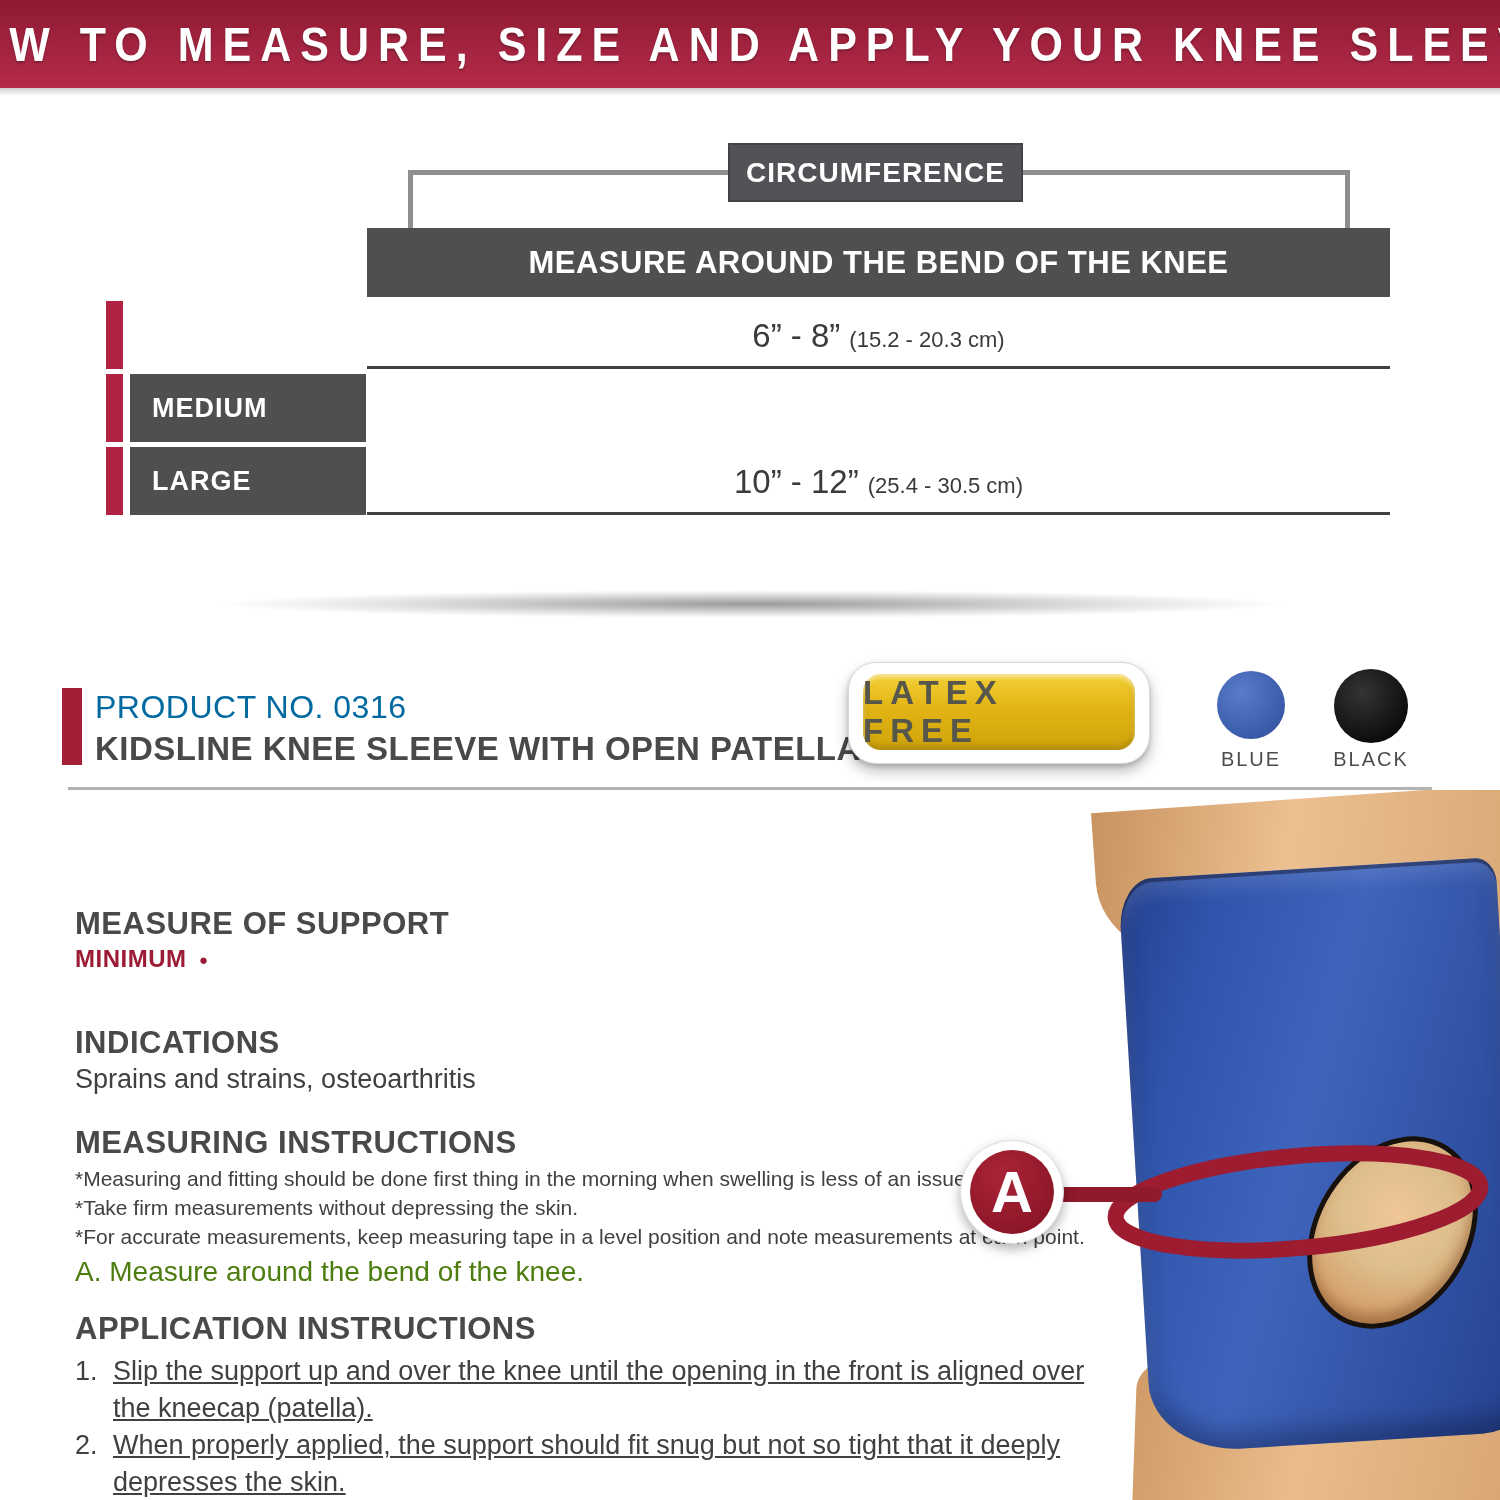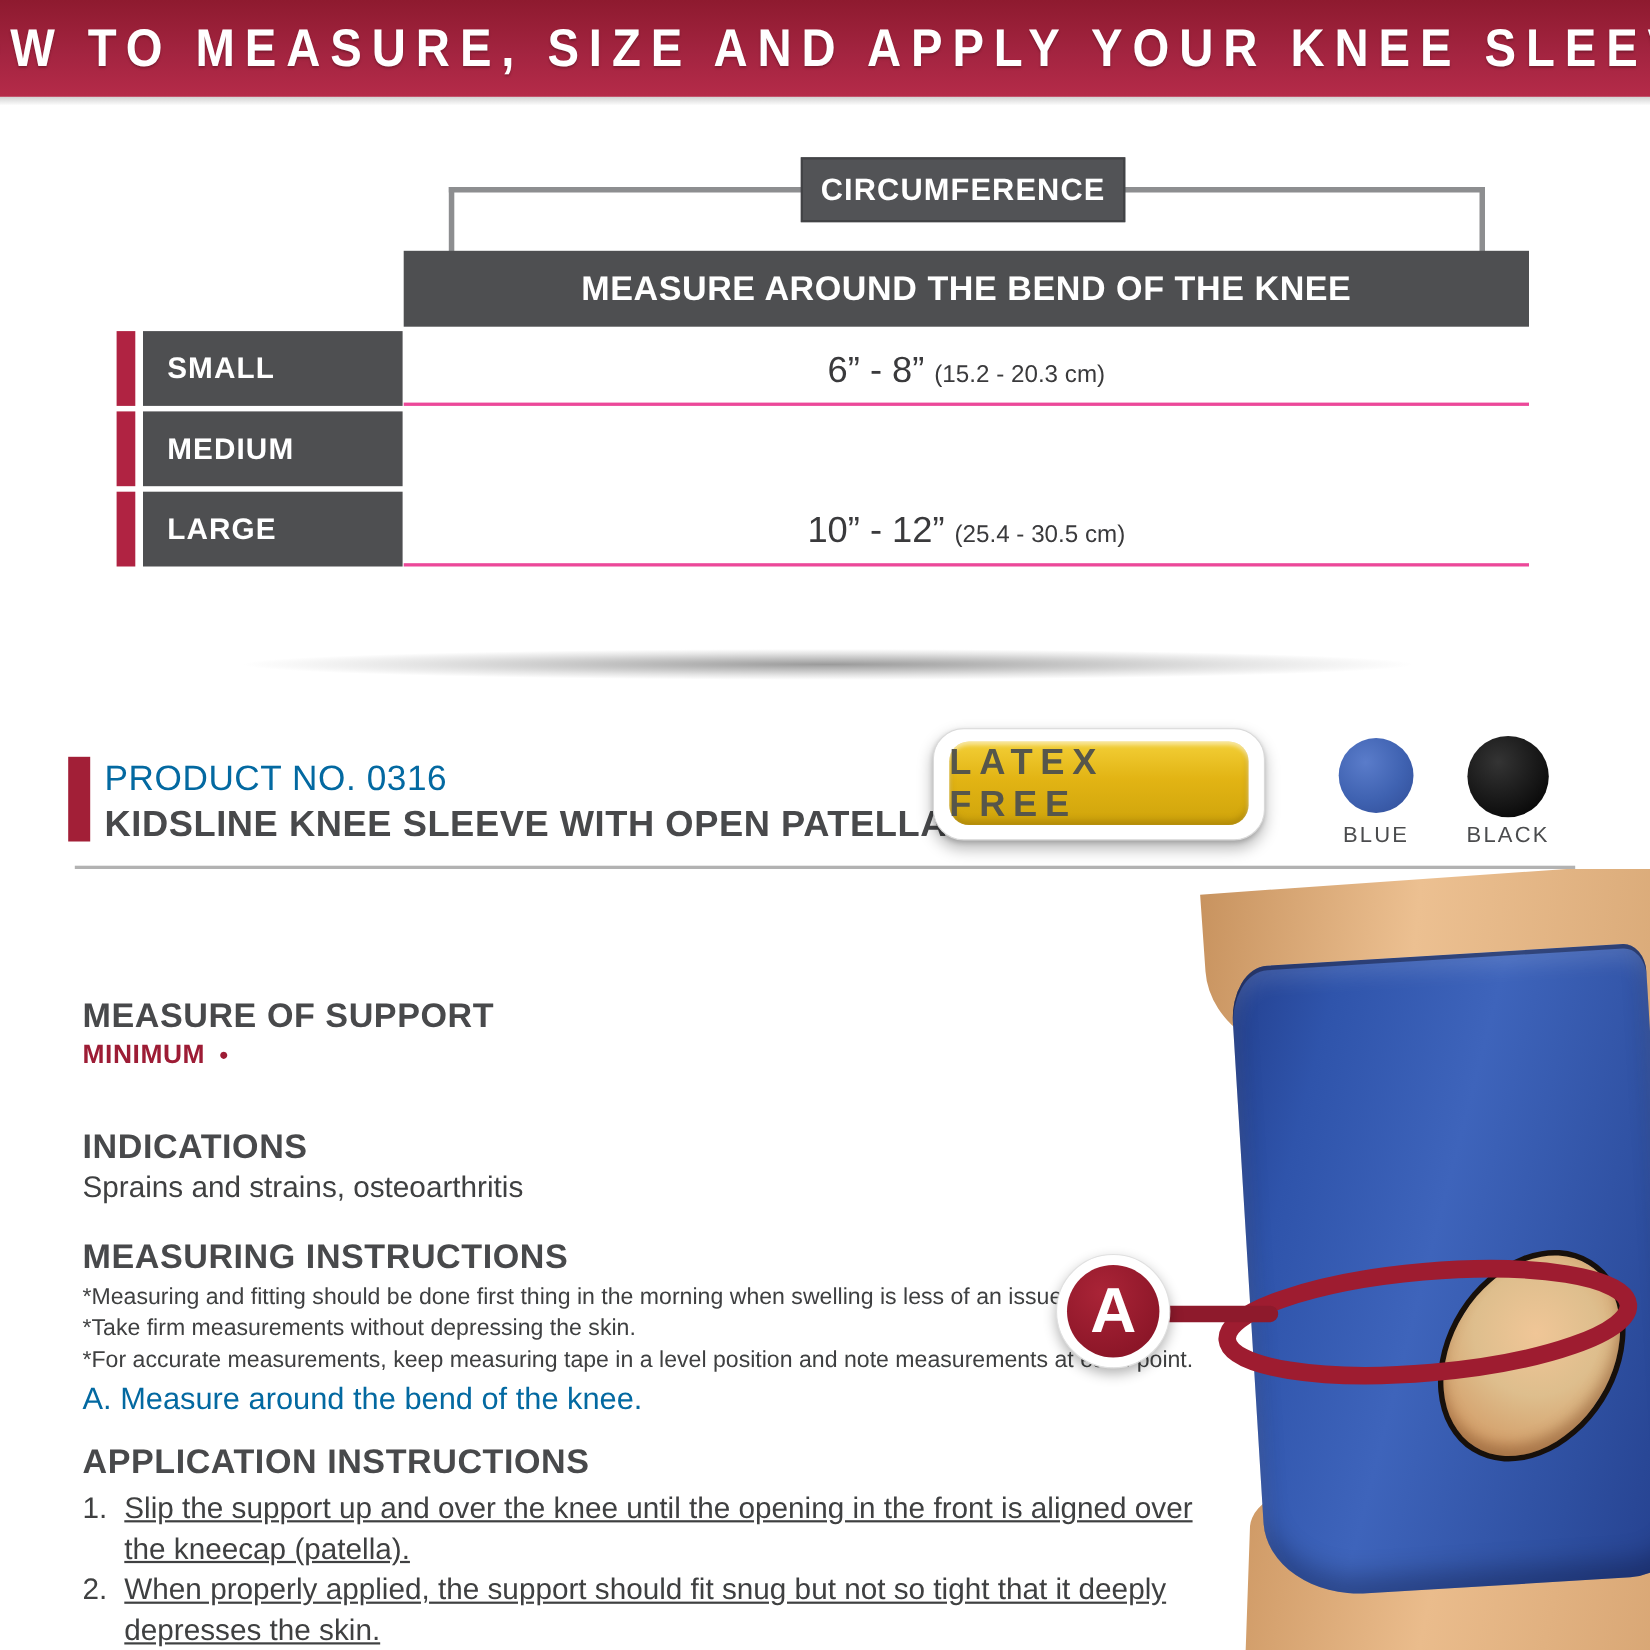--- a/index.html
+++ b/index.html
@@ -40,21 +40,21 @@
 
   .size-row { left:0; width:1500px; height:68px; }
   .size-row .accent { position:absolute; left:106px; top:0; width:17px; height:68px; background:#b02342; }
   .size-row .label-cell {
     position:absolute; left:130px; top:0; width:236px; height:68px; background:#4e4f51;
     display:flex; align-items:center; padding-left:22px;
   }
   .size-row .label-cell span { color:#fff; font-size:27px; font-weight:bold; letter-spacing:1px; }
   .size-row .value-cell {
     position:absolute; left:367px; top:0; width:1023px; height:68px; background:#fff;
-    border-bottom:3px solid #ec4899; display:flex; align-items:baseline; justify-content:center; padding-top:16px;
+    border-bottom:3px solid #404040; display:flex; align-items:baseline; justify-content:center; padding-top:16px;
   }
   .size-row .inches { font-size:33px; color:#3a3a3c; }
   .size-row .metric { font-size:22px; color:#3a3a3c; margin-left:9px; }
 
   
   .divider-shadow {
     left:70px; top:586px; width:1365px; height:36px;
     background:radial-gradient(ellipse 50% 50% at 50% 50%, rgba(55,55,55,0.5) 0%, rgba(110,110,110,0.18) 55%, rgba(255,255,255,0) 78%);
   }
 
@@ -90,21 +90,21 @@
   .details { left:75px; top:905px; width:1045px; z-index:1; }
   .h-section { font-size:31px; font-weight:bold; color:#48494b; letter-spacing:0.5px; line-height:38px; }
   .support-level { line-height:32px; }
   .support-level .lvl { font-size:24px; font-weight:bold; color:#9d1c35; letter-spacing:0.5px; }
   .support-level .dot { font-size:15px; color:#9d1c35; margin-left:8px; vertical-align:2px; }
   .indications-text { font-size:27px; color:#3f4041; line-height:34px; }
   .mi-heading { margin-top:28px; }
   .ind-heading { margin-top:46px; }
   .notes { margin-top:2px; }
   .note-line { font-size:21px; color:#3f4041; line-height:29px; white-space:nowrap; }
-  .point-a { font-size:28px; color:#0369a1; line-height:36px; margin-top:3px; }
+  .point-a { font-size:28px; color:#4d7c0f; line-height:36px; margin-top:3px; }
   .app-heading { margin-top:20px; }
   .steps { counter-reset:step; margin-top:5px; }
   .step { counter-increment:step; position:relative; padding-left:38px;
     font-size:27px; color:#3f4041; line-height:37px;text-decoration:underline; }
   .step::before { content:counter(step) "."; position:absolute; left:0; top:0; }
 
   
   .leg-photo { left:1080px; top:790px; width:420px; height:710px; overflow:hidden; z-index:3; }
   .thigh {
     position:absolute; left:10px; top:-6px; width:420px; height:160px;
@@ -159,23 +159,20 @@
 <div class="abs bracket-v right"></div>
 <div class="abs circ-box">
   <span>CIRCUMFERENCE</span>
 </div>
 <div class="abs measure-bar">
   <span>MEASURE AROUND THE BEND OF THE KNEE</span>
 </div>
 
 <div class="abs size-row" style="top:301px;">
   <div class="accent"></div>
-  <div class="label-cell">
-    <span>SMALL</span>
-  </div>
   <div class="value-cell">
     <span class="inches">6” - 8”</span>
     <span class="metric">(15.2 - 20.3 cm)</span>
   </div>
 </div>
 <div class="abs size-row" style="top:374px;">
   <div class="accent"></div>
   <div class="label-cell">
     <span>MEDIUM</span>
   </div>

